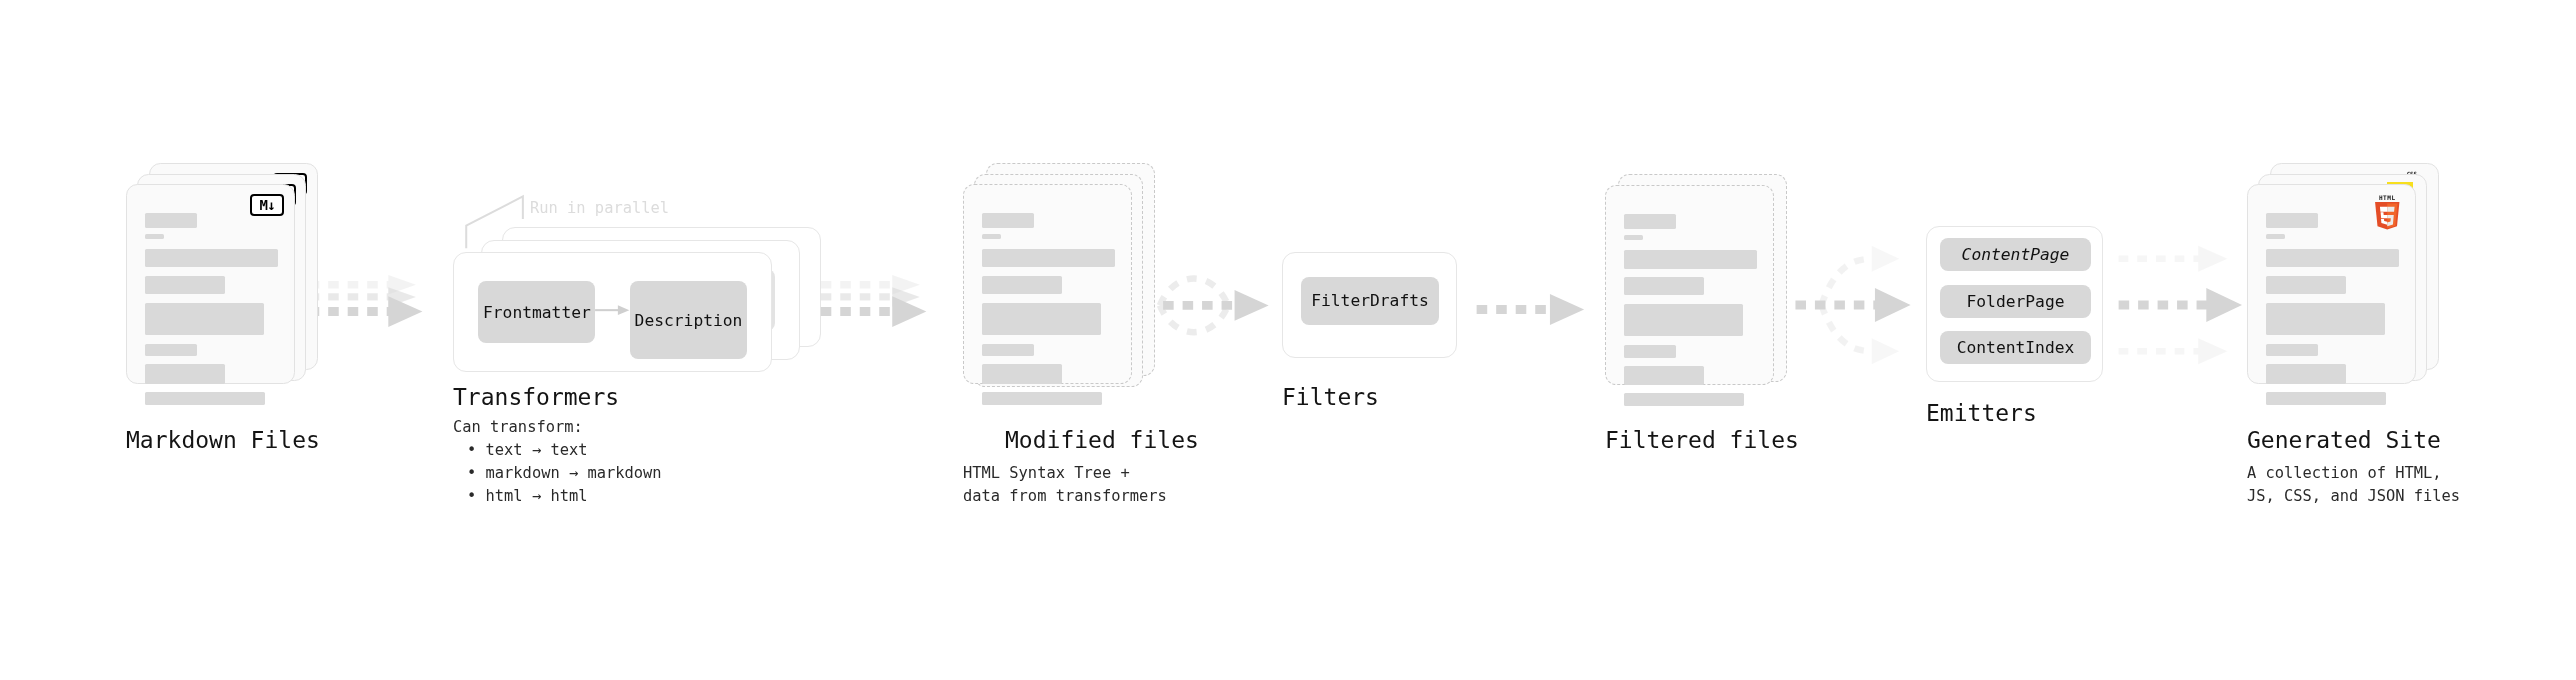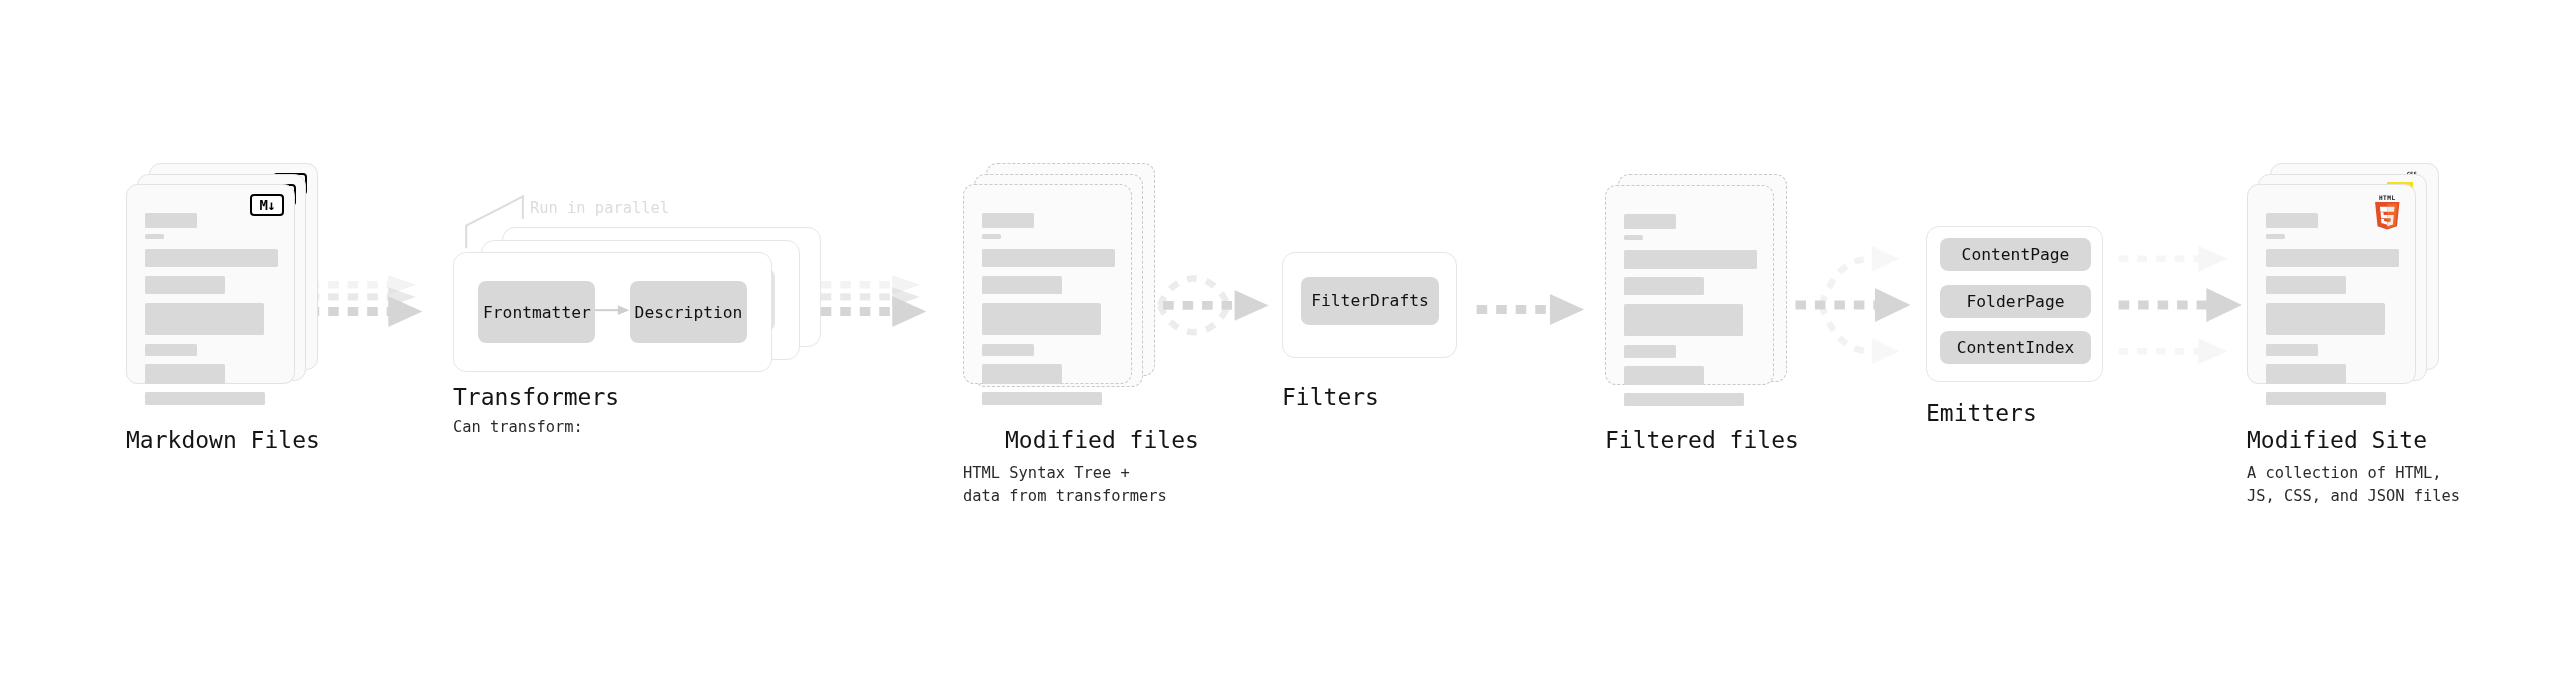--- a/index.html
+++ b/index.html
@@ -149,29 +149,34 @@
       <div class="chip ghost1" style="left:24.4px; top:28px; width:117px; height:62px;"></div>
       <div class="chip ghost1" style="left:176px; top:28px; width:117px; height:62px;"></div>
       <svg style="position:absolute; left:141px; top:49px;" width="36" height="16.3" viewBox="0 0 44 20">
         <line x1="0" y1="10" x2="30" y2="10" stroke="#e2e2e2" stroke-width="2.5"></line>
         <polygon points="28,4 42,10 28,16" fill="#e2e2e2"></polygon>
       </svg>
     </div>
 
     <div class="gbox" style="left:453px; top:252px; width:319px; height:120px;">
       <div class="chip" style="left:24.4px; top:28px; width:117px; height:62px;">Frontmatter</div>
-      <div class="chip" style="left:176px; top:28px; width:117px; height:62px;">Description</div>
+      <div class="chip" style="left:176px; top:28px; width:117px; height:78px;">Description</div>
       <svg style="position:absolute; left:141px; top:49px;" width="36" height="16.3" viewBox="0 0 44 20">
         <line x1="0" y1="10" x2="30" y2="10" stroke="#cfcfcf" stroke-width="2.5"></line>
         <polygon points="28,4 42,10 28,16" fill="#cfcfcf"></polygon>
       </svg>
     </div>
   </div>
   <div class="cap-title" style="left:453px; top:384px;">Transformers</div>
   <div class="cap-sub" style="left:453px; top:416px;">Can transform:</div>
+  <div style="position:absolute; left:467px; top:439px; font-size:15.4px; color:#2a2a2a; line-height:23px;">
+    <div>•&nbsp;<span>text → text</span></div>
+    <div>•&nbsp;<span>markdown → markdown</span></div>
+    <div>•&nbsp;<span>html → html</span></div>
+  </div>
 
   <div class="arrow" style="left:819px; top:275px;">
     <svg width="114" height="65" viewBox="0 0 140 80">
       <g opacity="0.28">
         <line x1="2" y1="12" x2="94" y2="12" stroke="#d5d5d5" stroke-width="9" stroke-dasharray="13 11"></line>
         <polygon points="90,0 124,12 90,24" fill="#d5d5d5"></polygon>
       </g>
       <g opacity="0.5">
         <line x1="2" y1="27" x2="94" y2="27" stroke="#d5d5d5" stroke-width="9" stroke-dasharray="13 11"></line>
         <polygon points="90,15 124,27 90,39" fill="#d5d5d5"></polygon>
@@ -251,21 +256,21 @@
         <path d="M 56 85 C 74 136, 98 142, 120 142" fill="none" stroke="#e4e4e4" stroke-width="8" stroke-dasharray="12 11"></path>
         <polygon points="118,126 152,142 118,158" fill="#eeeeee"></polygon>
       </g>
 
       <line x1="0" y1="85" x2="126" y2="85" stroke="#d5d5d5" stroke-width="11" stroke-dasharray="13 11"></line>
       <polygon points="122,64 166,85 122,106" fill="#d5d5d5"></polygon>
     </svg>
   </div>
 
   <div class="gbox" style="left:1926px; top:226px; width:177px; height:156px;">
-    <div class="chip" style="left:13px; top:11.4px; width:151px; height:33px;">ContentPage</div>
+    <div class="chip" style="left:13px; top:11.4px; width:151px; height:33px;font-style:italic;">ContentPage</div>
     <div class="chip" style="left:13px; top:58px; width:151px; height:33px;">FolderPage</div>
     <div class="chip" style="left:13px; top:104px; width:151px; height:33px;">ContentIndex</div>
   </div>
   <div class="cap-title" style="left:1926px; top:400px;">Emitters</div>
 
   <div class="arrow" style="left:2117px; top:236px;">
     <svg width="138" height="138" viewBox="0 0 170 170">
       <g opacity="0.45">
         <line x1="2" y1="28" x2="104" y2="28" stroke="#ececec" stroke-width="8" stroke-dasharray="12 11"></line>
         <polygon points="100,12 136,28 100,44" fill="#ececec"></polygon>
@@ -307,18 +312,18 @@
         <div class="bar" style="width:18.7px;height:4.9px;margin-top:6.5px;"></div>
         <div class="bar" style="width:133px;height:18.7px;margin-top:9.8px;"></div>
         <div class="bar" style="width:80px;height:18px;margin-top:8.1px;"></div>
         <div class="bar" style="width:119px;height:32.5px;margin-top:9px;"></div>
         <div class="bar" style="width:52px;height:12.2px;margin-top:9px;"></div>
         <div class="bar" style="width:80px;height:19.5px;margin-top:8.1px;"></div>
         <div class="bar" style="width:120px;height:13px;margin-top:8.1px;"></div>
       </div>
     </div>
   </div>
-  <div class="cap-title" style="left:2247px; top:427px;">Modified Site</div>
+  <div class="cap-title" style="left:2247px; top:427px;">Generated Site</div>
   <div class="cap-sub" style="left:2247px; top:462px;">A collection of HTML,
 JS, CSS, and JSON files</div>
 
 </div>
 
 
 </body></html>

